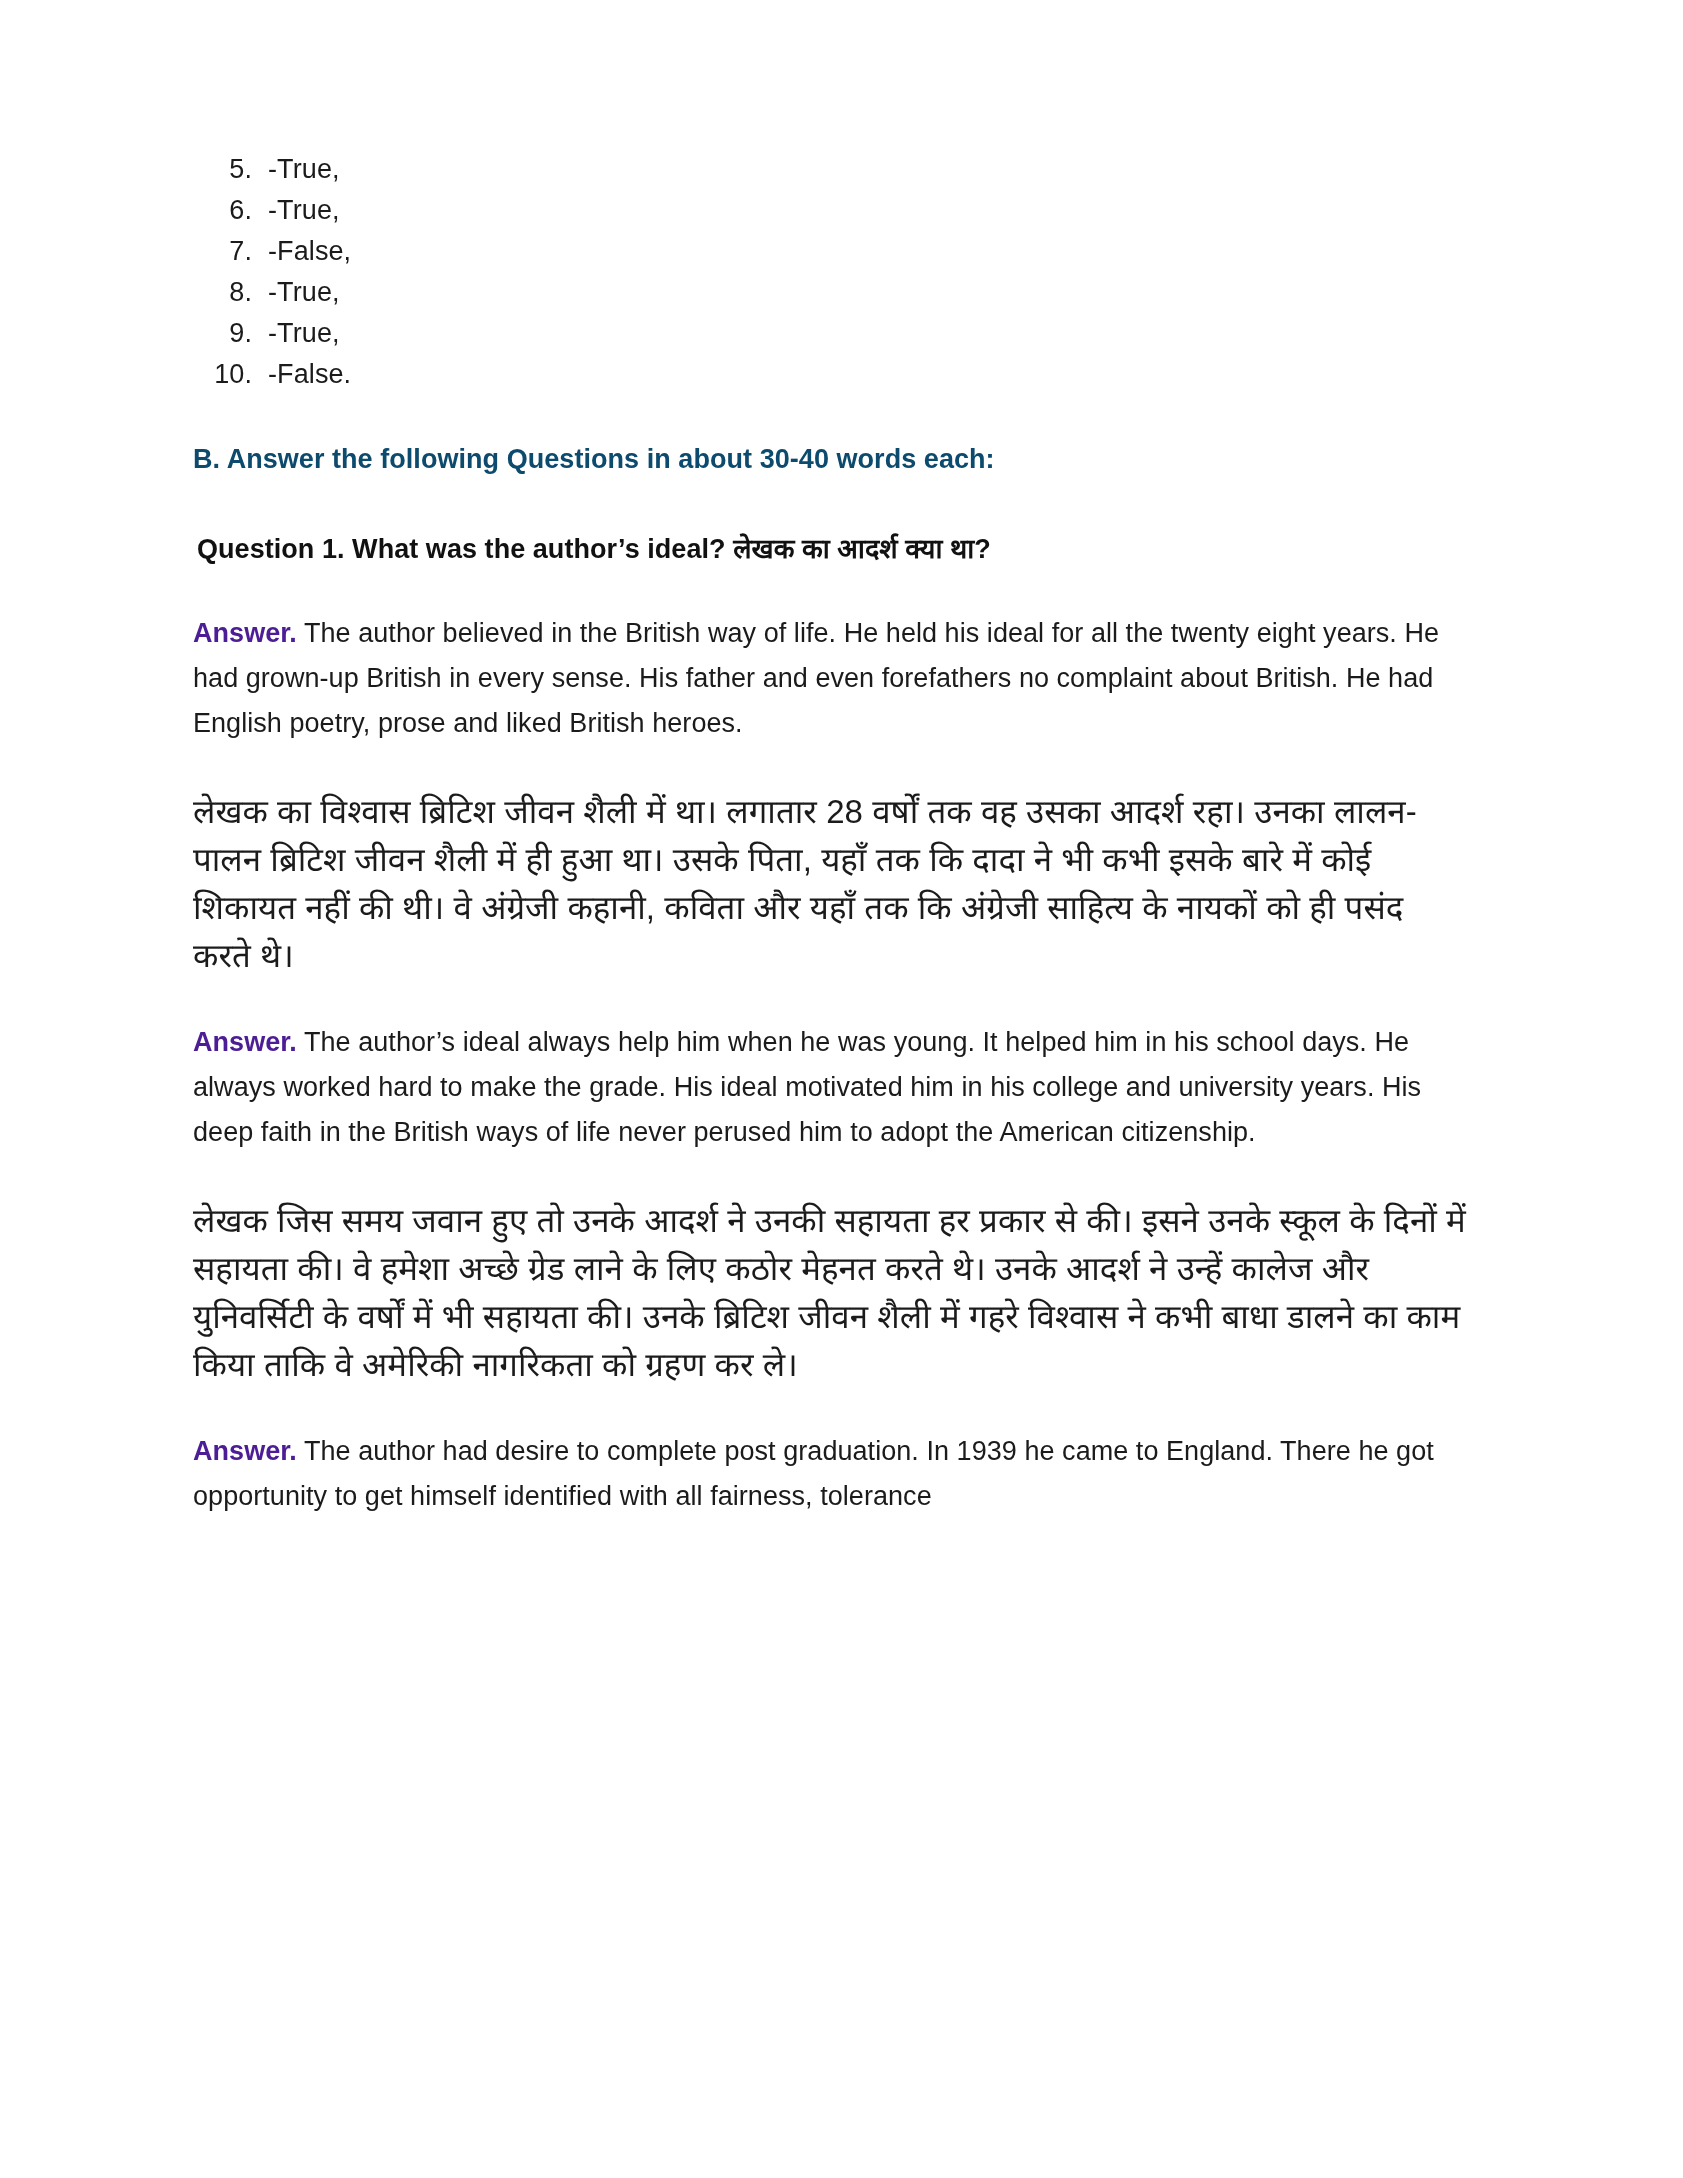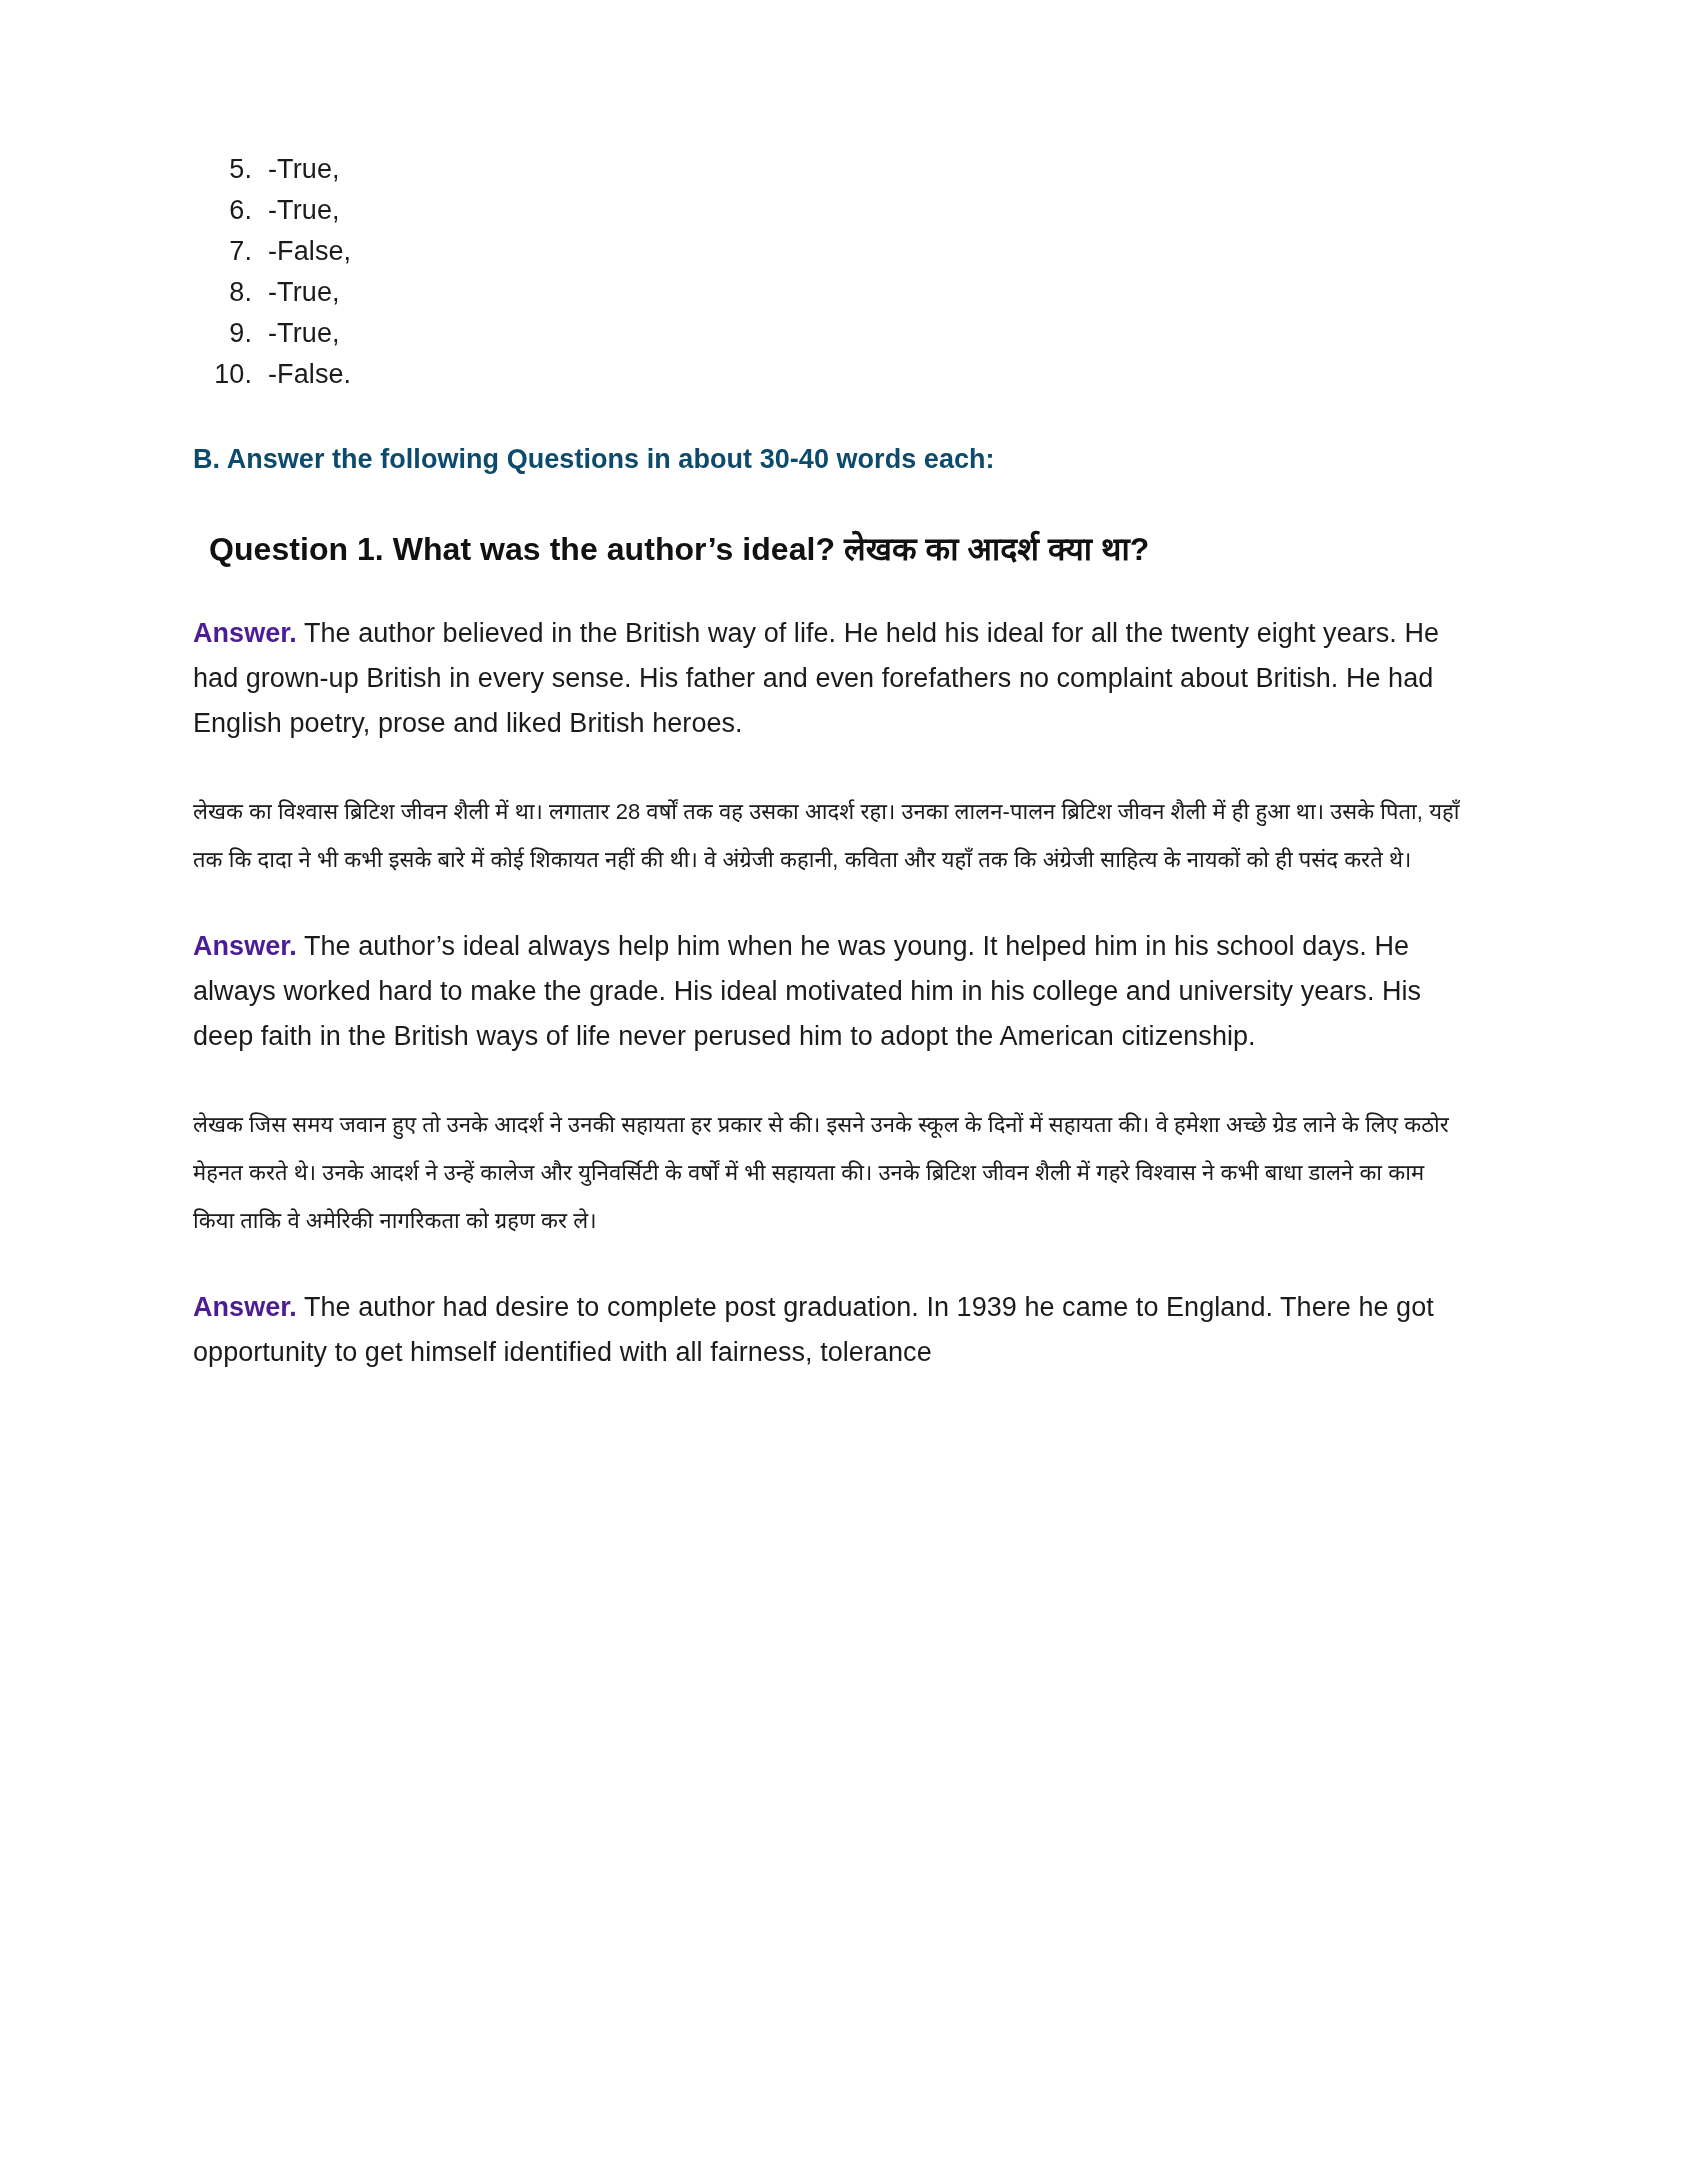--- a/index.html
+++ b/index.html
@@ -53,24 +53,24 @@
   
   .section-heading {
     font-size: 27px;
     font-weight: bold;
     line-height: 40px;
     margin: 44px 0 0 0;
     letter-spacing: 0.05px;
     color: #0c4a6e;
   }
   .question-heading {
-    font-size: 32px;
+    font-size: 27px;
     font-weight: bold;
     line-height: 44px;
-    margin: 48px 0 0 16px;
+    margin: 48px 0 0 4px;
     letter-spacing: 0.05px;
     color: #111111;
   }
   .question-heading .hi {
     font-family: "Liberation Sans", "DejaVu Sans", sans-serif;
     font-weight: bold;
   }
 
   
   .answer-para {
@@ -80,21 +80,21 @@
     color: #1b1b1b;
     letter-spacing: 0.05px;
     text-align: left;
   }
   .answer-para .lead {
     font-weight: bold;
     color: #4c1d95;
   }
   .hindi-para {
     font-family: "Liberation Sans", "DejaVu Sans", sans-serif;
-    font-size: 22px;
+    font-size: 33px;
     line-height: 48px;
     margin: 42px 0 0 0;
     color: #1b1b1b;
     letter-spacing: 0.05px;
   }
 </style>
 </head>
 <body>
 
 <div class="page">

